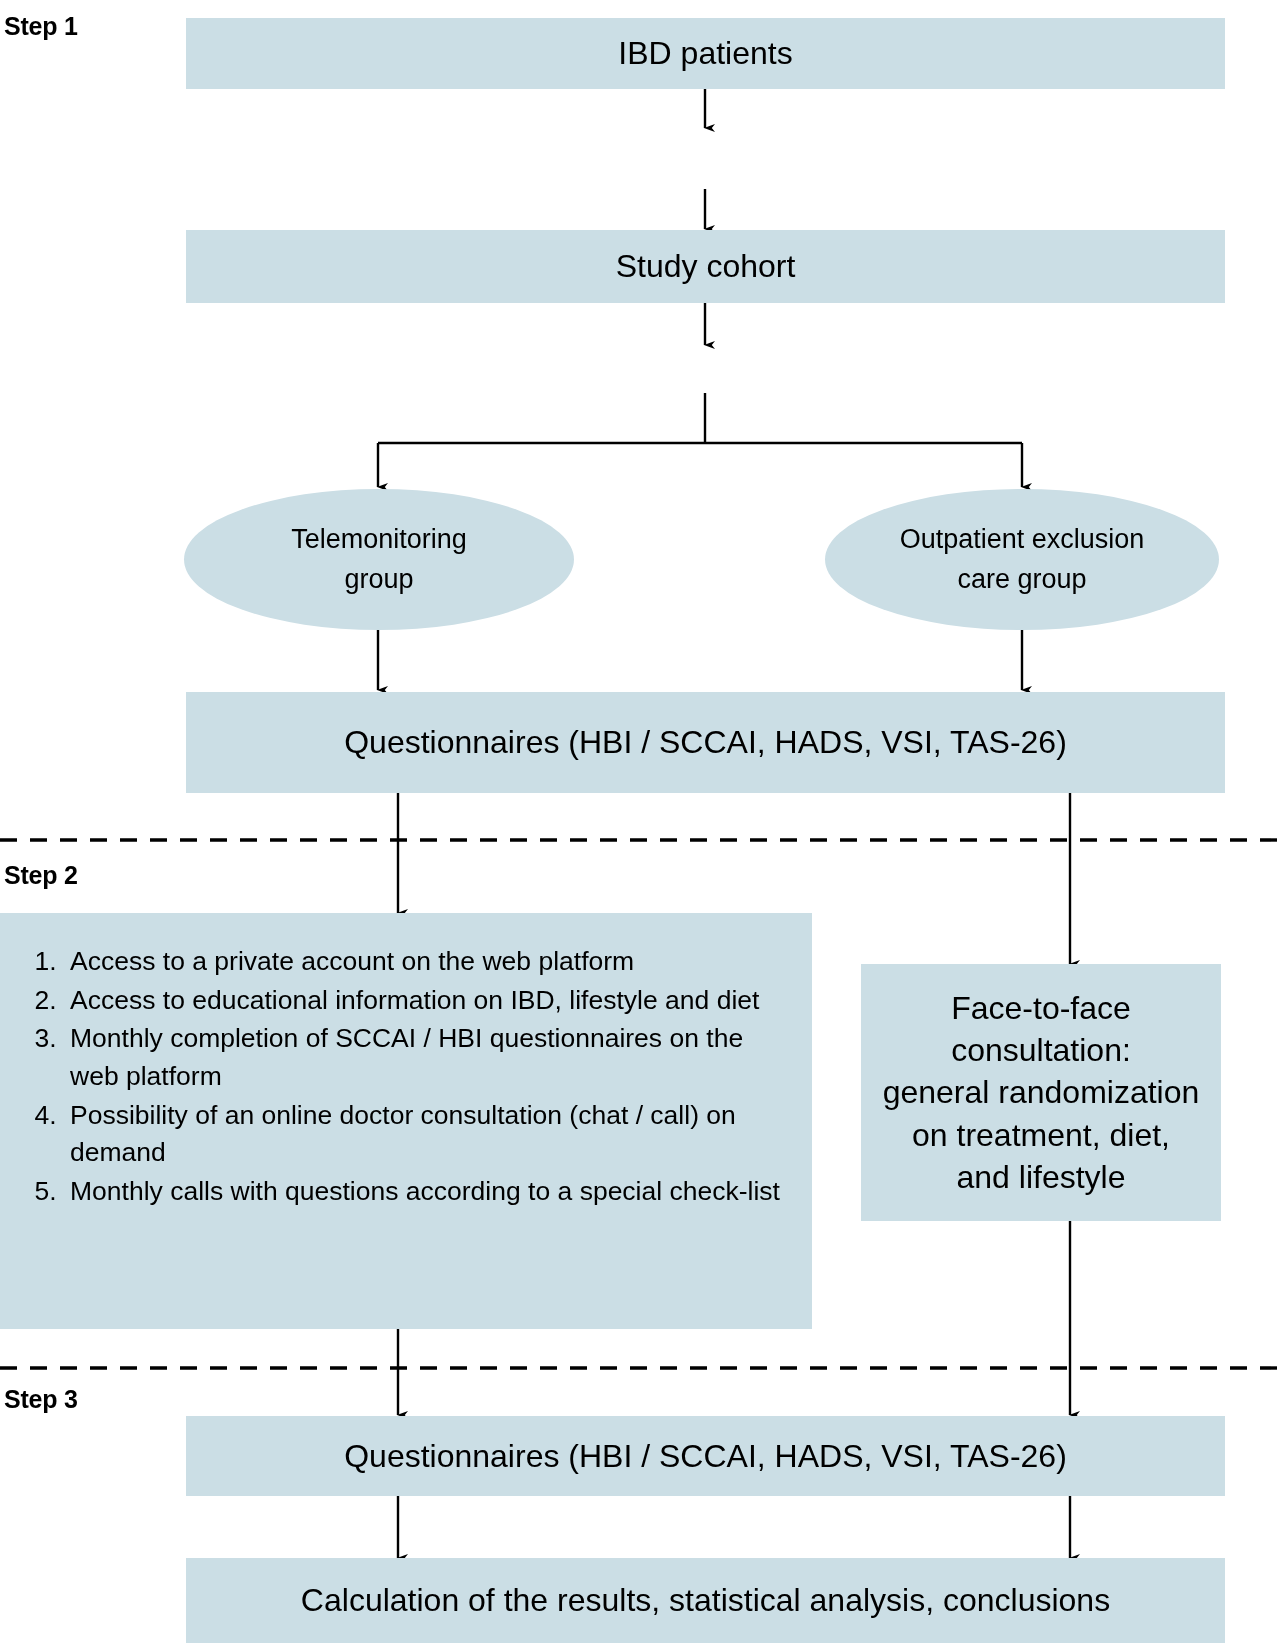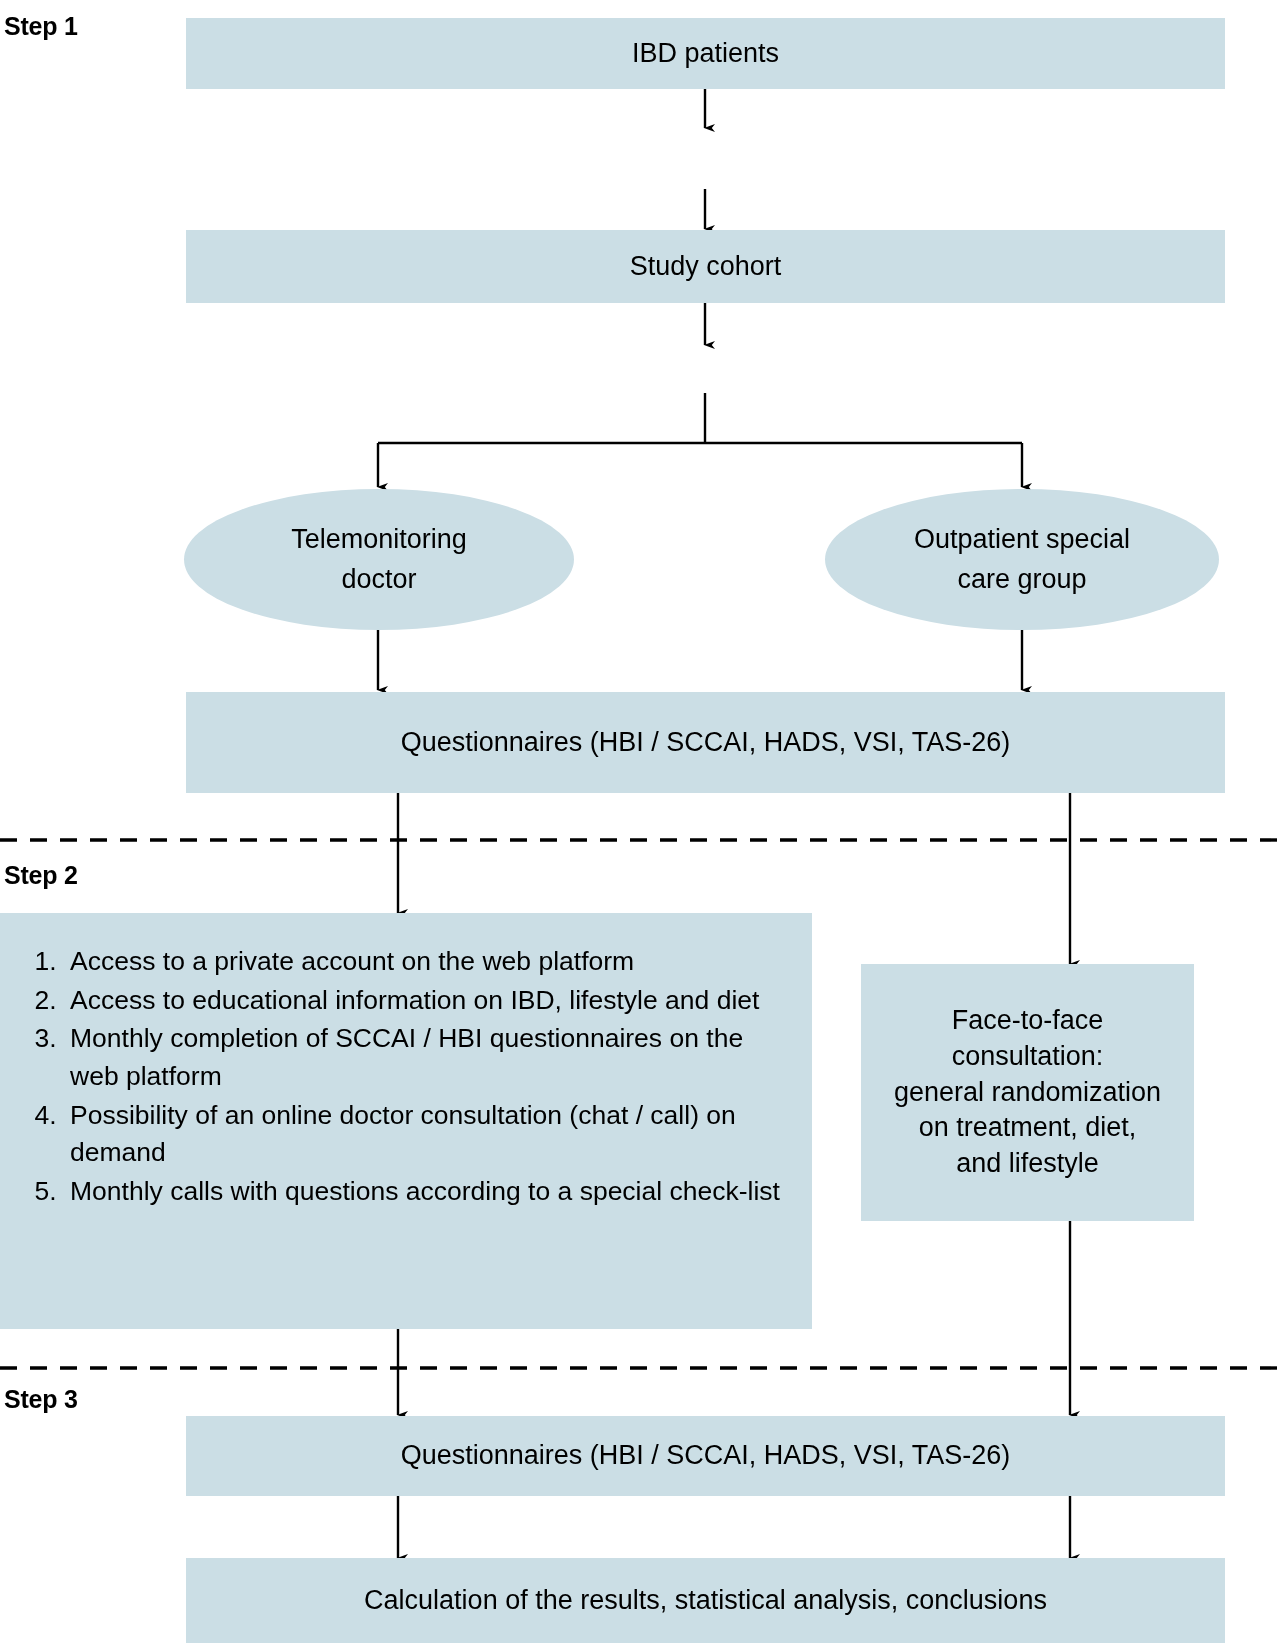--- a/index.html
+++ b/index.html
@@ -30,21 +30,21 @@
   }
 
   
   .box {
     position: absolute;
     background: #cbdee5;
     display: flex;
     align-items: center;
     justify-content: center;
     text-align: center;
-    font-size: 27px;
+    font-size: 32px;
     line-height: 1.32;
     color: #000;
     box-sizing: border-box;
   }
   .box.multiline {
     flex-direction: column;
     padding: 10px 14px;
   }
 
   
@@ -146,41 +146,41 @@
   <div class="step-label" style="left:4px; top:1385px;">Step 3</div>
 
   <div class="box" style="left:186px; top:18px; width:1039px; height:71px;">IBD patients</div>
 
 
   <div class="box" style="left:186px; top:230px; width:1039px; height:73px;">Study cohort</div>
 
 
   <div class="ellipse" style="left:184px; top:489px; width:390px; height:141px;">
     <span>Telemonitoring</span>
-    <span>doctor</span>
+    <span>group</span>
   </div>
 
   <div class="ellipse" style="left:825px; top:489px; width:394px; height:141px;">
-    <span>Outpatient special</span>
+    <span>Outpatient exclusion</span>
     <span>care group</span>
   </div>
 
   <div class="box" style="left:186px; top:692px; width:1039px; height:101px;">Questionnaires  (HBI / SCCAI, HADS, VSI, TAS-26)</div>
 
   <div class="list-box" style="left:0px; top:913px; width:812px; height:416px;">
     <ol>
       <li>Access to a private account on the web platform</li>
       <li>Access to educational information on IBD, lifestyle and diet</li>
       <li>Monthly completion of SCCAI / HBI questionnaires on the web platform</li>
       <li>Possibility of an online doctor consultation (chat / call) on demand</li>
       <li>Monthly calls with questions according to a special check-list</li>
     </ol>
   </div>
 
-  <div class="box multiline" style="left:861px; top:964px; width:333px; height:257px;">
+  <div class="box multiline" style="left:861px; top:964px; width:360px; height:257px;">
     <span>Face-to-face consultation:</span>
     <span>general randomization</span>
     <span>on treatment, diet,</span>
     <span>and lifestyle</span>
   </div>
 
   <div class="box" style="left:186px; top:1416px; width:1039px; height:80px;">Questionnaires (HBI / SCCAI, HADS, VSI, TAS-26)</div>
 
   <div class="box" style="left:186px; top:1558px; width:1039px; height:85px;">Calculation of the results, statistical analysis, conclusions</div>
 

